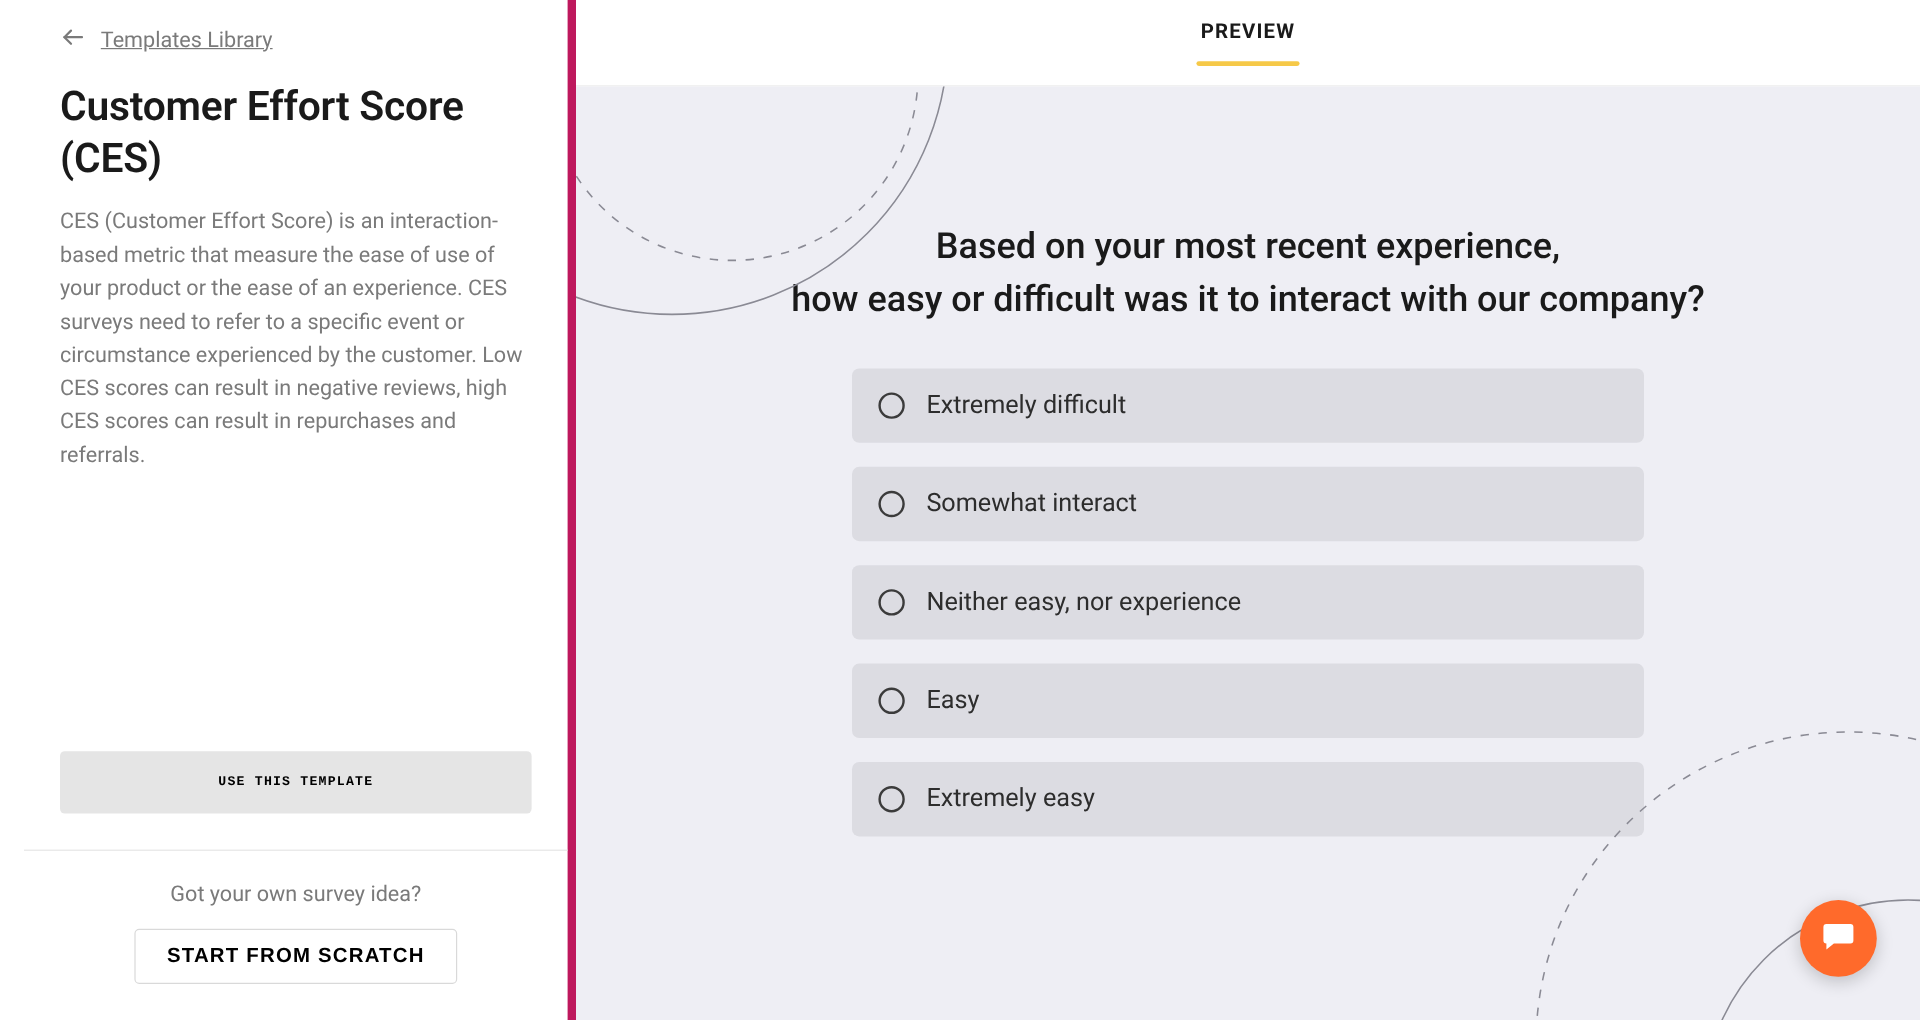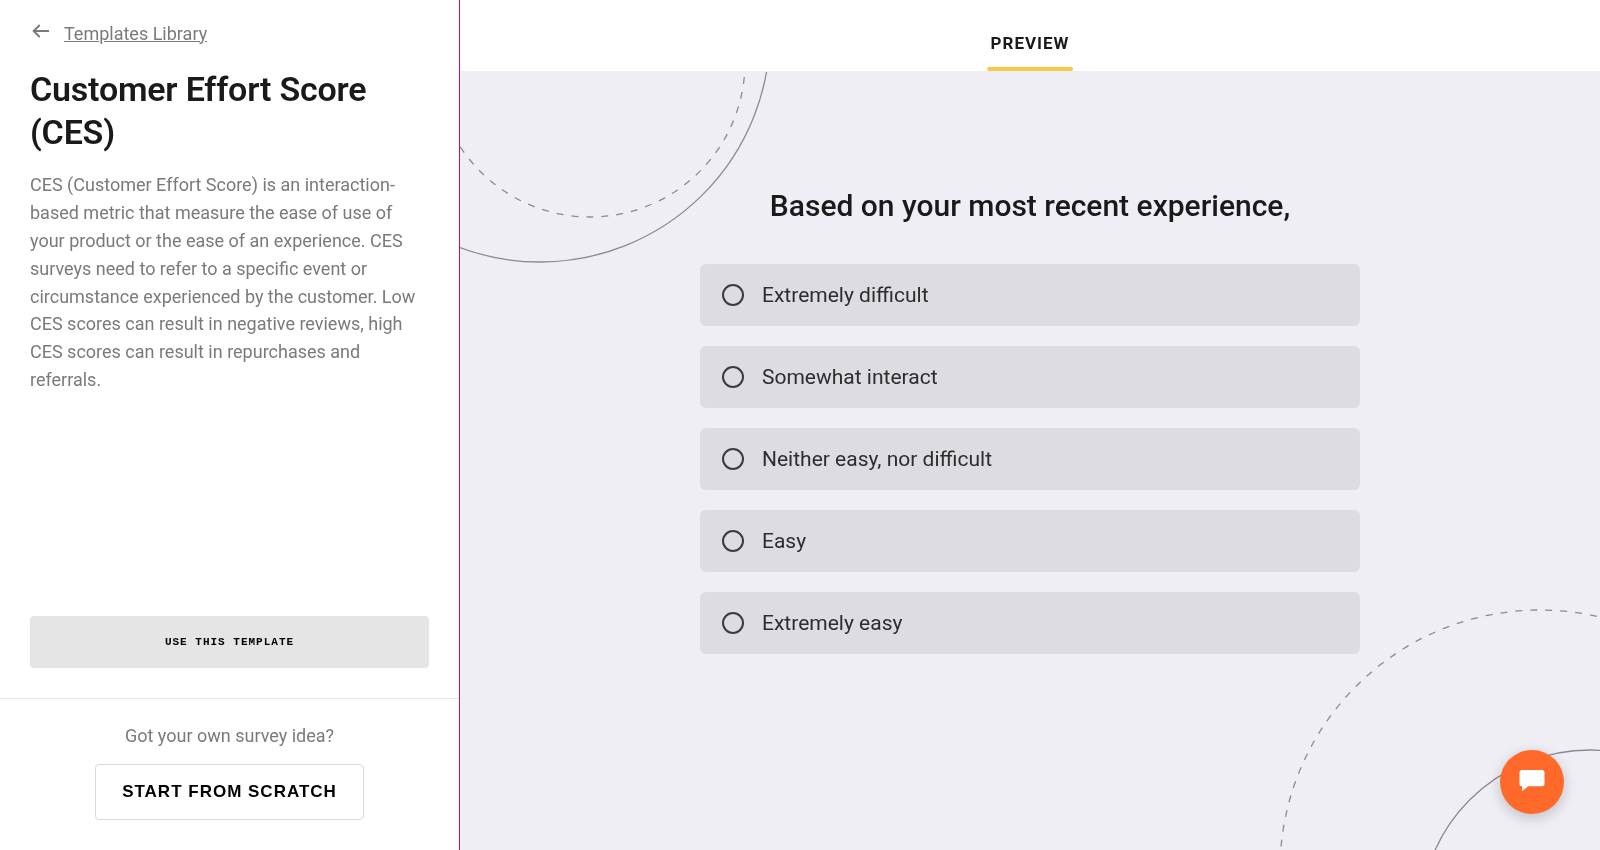--- a/index.html
+++ b/index.html
@@ -1,33 +1,33 @@
 <!DOCTYPE html>
 <html><head>
 <meta charset="utf-8">
 <style>
   * { box-sizing: border-box; margin: 0; padding: 0; }
   html, body { width: 1600px; height: 850px; font-family: -apple-system, BlinkMacSystemFont, "Segoe UI", Roboto, "Helvetica Neue", Arial, sans-serif; overflow: hidden; background:#fff; color:#1a1a1a;}
   .app { display: flex; width: 1600px; height: 850px; }
-  .sidebar { width: 460px; flex: 0 0 460px; border-right: 1px solid #be185d; display:flex; flex-direction:column; }
+  .sidebar { width: 460px; flex: 0 0 460px; border-right: 7px solid #be185d; display:flex; flex-direction:column;margin-left:20px; }
   .sidebar-scroll { padding: 20px 30px 0 30px; flex: 1 1 auto; }
   .back-row { display:flex; align-items:center; gap:12px; margin-bottom: 22px; }
   .back-row a { color:#7a7a7a; text-decoration: underline; font-size:18px; }
   .back-arrow svg { width:22px; height:22px; stroke:#7a7a7a; }
   .title { font-size:34px; font-weight:600; line-height:1.25; margin-bottom:18px; letter-spacing:-0.2px;}
   .desc { color:#7a7a7a; font-size:18px; line-height:1.55; margin-bottom:32px;}
   .features-h { font-size:20px; font-weight:700; margin-bottom:14px;}
   .features { list-style: disc; padding-left: 40px; }
   .features li { font-size:18px; line-height:1.4; margin-bottom:16px;}
   .primary-btn { margin: 40px 30px 30px 30px; height:52px; background:#e5e5e5; border:none; border-radius:4px; font-size:11px; font-weight:700; letter-spacing:1px; cursor:pointer; display:flex; align-items:center; justify-content:center;font-family:Liberation Mono, monospace;}
   .bottom-box { border-top:1px solid #e5e5e5; padding: 26px 30px 30px 30px; text-align:center;}
   .prompt { color:#7a7a7a; font-size:18px; margin-bottom:18px;}
-  .secondary-btn { height:56px; padding: 0 26px; background:#fff; border:1px solid #d9d9d9; border-radius:4px; font-size:17px; font-weight:700; letter-spacing:1px; cursor:pointer;}
+  .secondary-btn { height:46px; padding: 0 26px; background:#fff; border:1px solid #d9d9d9; border-radius:4px; font-size:17px; font-weight:700; letter-spacing:1px; cursor:pointer;}
   .right { flex:1 1 auto; display:flex; flex-direction:column; position:relative;}
-  .tabbar { height:72px; display:flex; align-items:flex-end; justify-content:center; border-bottom:1px solid #eee;}
+  .tabbar { height:72px; display:flex; align-items:center; justify-content:center; border-bottom:1px solid #eee;}
   .tab { font-size:17px; font-weight:700; letter-spacing:1px; padding: 0 4px 18px 4px; position:relative;}
   .tab.active::after { content:""; position:absolute; left:0; right:0; bottom:0; height:4px; background:#f6c948; border-radius:2px;}
   .preview-area { flex:1; background:#eeeef4; position:relative; overflow:hidden; display:flex; flex-direction:column; align-items:center;}
   .deco-tl { position:absolute; top:-80px; left:0;}
   .deco-br { position:absolute; bottom:-220px; right:-140px;}
   .question { font-size:30px; font-weight:500; line-height:1.45; text-align:center; margin-top:112px; max-width:900px;}
   .options { margin-top:36px; width:660px; display:flex; flex-direction:column; gap:20px;}
   .option { height:62px; background:#dcdce2; border-radius:6px; display:flex; align-items:center; padding:16px 22px; gap:18px; cursor:pointer;}
   .radio { width:22px; height:22px; border:2.5px solid #3b3b3b; border-radius:50%; flex:0 0 22px;}
   .option-label { font-size:21px; color:#2d2d2d;}
@@ -78,34 +78,35 @@
         <circle cx="130" cy="70" r="155" fill="none" stroke="#8a8a94" stroke-width="1.3" stroke-dasharray="7 8"></circle>
       </svg>
 
       <svg class="deco-br" width="500" height="500" viewBox="0 0 500 500">
         <circle cx="300" cy="300" r="260" fill="none" stroke="#8a8a94" stroke-width="1.3" stroke-dasharray="7 8"></circle>
         <circle cx="350" cy="350" r="170" fill="none" stroke="#8a8a94" stroke-width="1.3"></circle>
       </svg>
 
       <div class="question">
         <span>Based on your most recent experience,</span><br>
+        <span>how easy or difficult was it to interact with our company?</span>
       </div>
 
       <div class="options">
         <div class="option">
           <span class="radio"></span>
           <span class="option-label">Extremely difficult</span>
         </div>
         <div class="option">
           <span class="radio"></span>
           <span class="option-label">Somewhat interact</span>
         </div>
         <div class="option">
           <span class="radio"></span>
-          <span class="option-label">Neither easy, nor difficult</span>
+          <span class="option-label">Neither easy, nor experience</span>
         </div>
         <div class="option">
           <span class="radio"></span>
           <span class="option-label">Easy</span>
         </div>
         <div class="option">
           <span class="radio"></span>
           <span class="option-label">Extremely easy</span>
         </div>
       </div>

